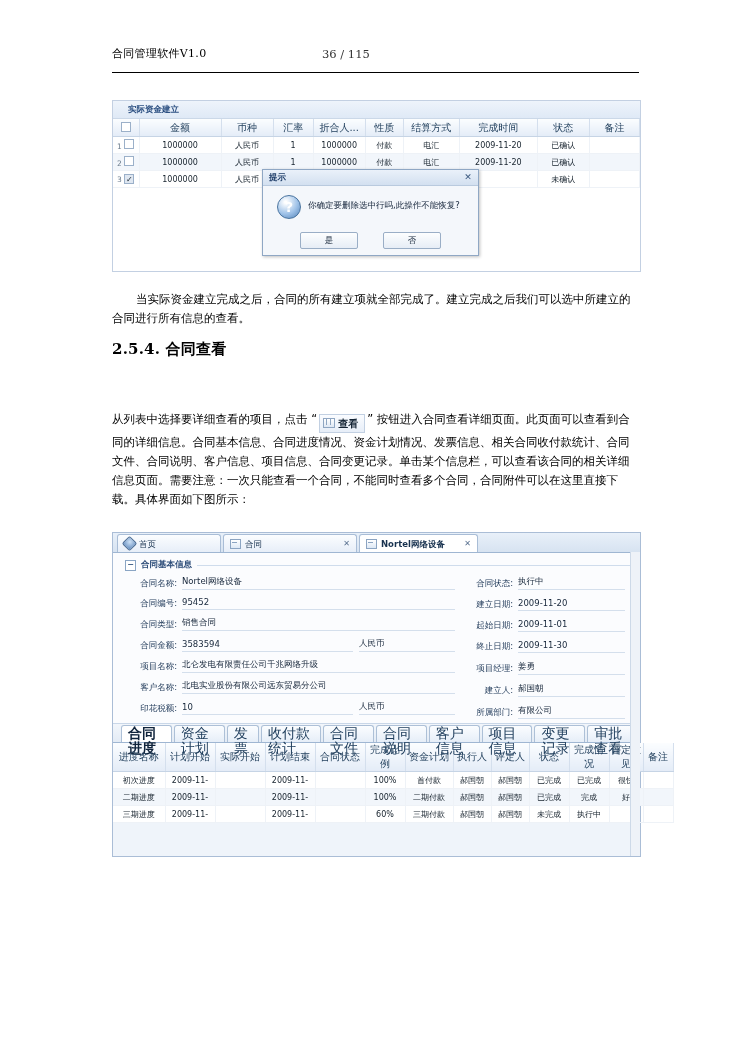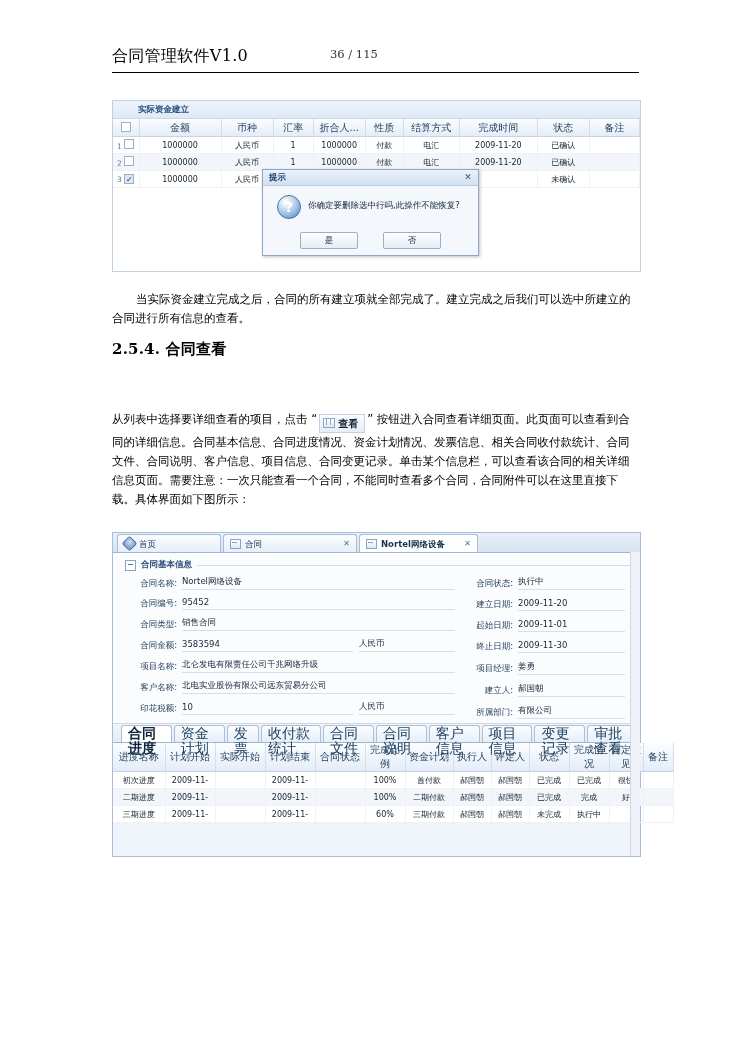--- a/index.html
+++ b/index.html
@@ -12,35 +12,35 @@
     overflow:hidden;
   }
   .page { position:absolute; left:0; top:0; width:750px; height:1060px; }
 
   
   .doc-header {
     position:absolute; left:112px; top:46px; width:527px; height:26px;
     border-bottom:1.5px solid #000;
   }
   .doc-header .hdr-title {
-    position:absolute; left:0; top:0; font-size:16px; letter-spacing:.3px;
+    position:absolute; left:0; top:0; font-size:11px; letter-spacing:.3px;
     font-family:"DejaVu Serif","Liberation Serif",serif;
   }
   .doc-header .hdr-page {
-    position:absolute; left:218px; top:1px; font-size:11.5px; color:#333;
+    position:absolute; left:210px; top:1px; font-size:11.5px; color:#333;
     font-family:"DejaVu Serif","Liberation Serif",serif;
   }
 
   
   .shot { position:absolute; border:1px solid #b7c6dd; background:#fff; }
 
   
   #shot1 { left:112px; top:100px; width:527px; height:170px; border:1px solid #c3d0e2; }
   .panel-caption {
-    height:17px; line-height:17px; padding-left:25px;
+    height:17px; line-height:17px; padding-left:15px;
     font-size:8.5px; color:#2b4f81; font-weight:bold;
     background:linear-gradient(#eef4fb,#dfe9f6);
     border-bottom:1px solid #cbd8e8;
   }
   .toolbar {
     height:21px; display:flex; align-items:center; gap:0px;
     background:linear-gradient(#fdfefe,#eef3fa);
     border-bottom:1px solid #cbd8e8;
     font-size:8.5px; color:#20303f; padding-left:6px;
   }

